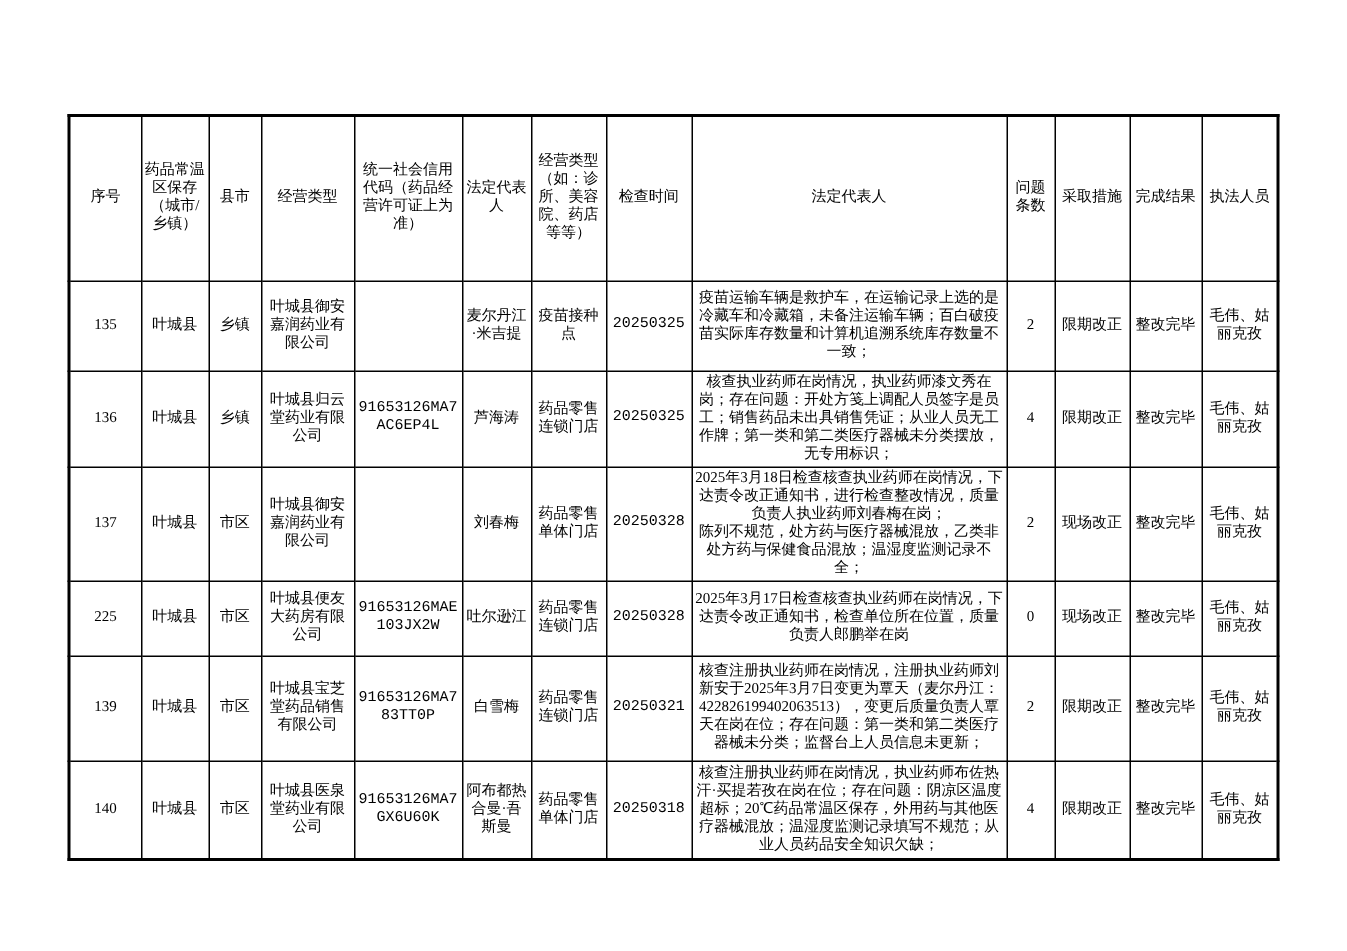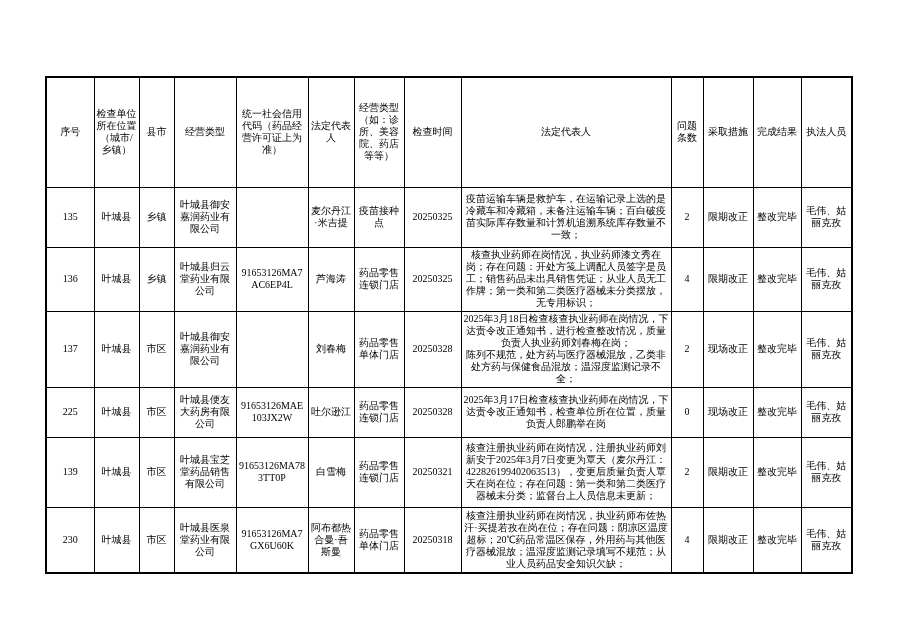--- a/index.html
+++ b/index.html
@@ -44,21 +44,21 @@
   tr.r139 { height: 70px; }
   tr.r140 { height: 66px; }
   td.c-problems {
     text-align: left;
     white-space: pre-wrap;
     line-height: 11.5px;
     padding: 1px 3px;
     vertical-align: middle;
     margin-left: 31px;
   }
-  td.c-code, td.c-date { word-break: break-all; font-family: Liberation Serif, serif; }
+  td.c-code, td.c-date { word-break: break-all; font-family: Liberation Mono, monospace; }
 </style>
 </head>
 <body>
 
 <div class="page">
   <table class="insp">
     <colgroup>
       <col style="width:48px">
         <col style="width:45px">
         <col style="width:35px">
@@ -69,21 +69,21 @@
         <col style="width:57px">
         <col style="width:210px">
       <col style="width:32px">
         <col style="width:50px">
         <col style="width:48px">
       <col style="width:51px">
     </colgroup>
     <thead>
       <tr class="hdr">
         <th>序号</th>
-        <th>检查单位所在位置（城市/乡镇）</th>
+        <th>药品常温区保存（城市/乡镇）</th>
         <th>县市</th>
         <th>经营类型</th>
         <th>统一社会信用代码（药品经营许可证上为准）</th>
         <th>法定代表人</th>
         <th>经营类型（如：诊所、美容院、药店等等）</th>
         <th>检查时间</th>
         <th>法定代表人</th>
         <th>问题条数</th>
         <th>采取措施</th>
         <th>完成结果</th>
@@ -161,21 +161,21 @@
         <td class="c-rep">白雪梅</td>
         <td class="c-type">药品零售连锁门店</td>
         <td class="c-date">20250321</td>
         <td class="c-problems">核查注册执业药师在岗情况，注册执业药师刘新安于2025年3月7日变更为覃天（麦尔丹江：422826199402063513），变更后质量负责人覃天在岗在位；存在问题：第一类和第二类医疗器械未分类；监督台上人员信息未更新；</td>
         <td class="c-count">2</td>
         <td class="c-measure">限期改正</td>
         <td class="c-result">整改完毕</td>
         <td class="c-officers">毛伟、姑丽克孜</td>
       </tr>
       <tr class="r140">
-        <td class="c-seq">230</td>
+        <td class="c-seq">140</td>
         <td class="c-loc">叶城县</td>
         <td class="c-county">市区</td>
         <td class="c-company">叶城县医泉堂药业有限公司</td>
         <td class="c-code">91653126MA7GX6U60K</td>
         <td class="c-rep">阿布都热合曼·吾斯曼</td>
         <td class="c-type">药品零售单体门店</td>
         <td class="c-date">20250318</td>
         <td class="c-problems">核查注册执业药师在岗情况，执业药师布佐热汗·买提若孜在岗在位；存在问题：阴凉区温度超标；20℃药品常温区保存，外用药与其他医疗器械混放；温湿度监测记录填写不规范；从业人员药品安全知识欠缺；</td>
         <td class="c-count">4</td>
         <td class="c-measure">限期改正</td>

